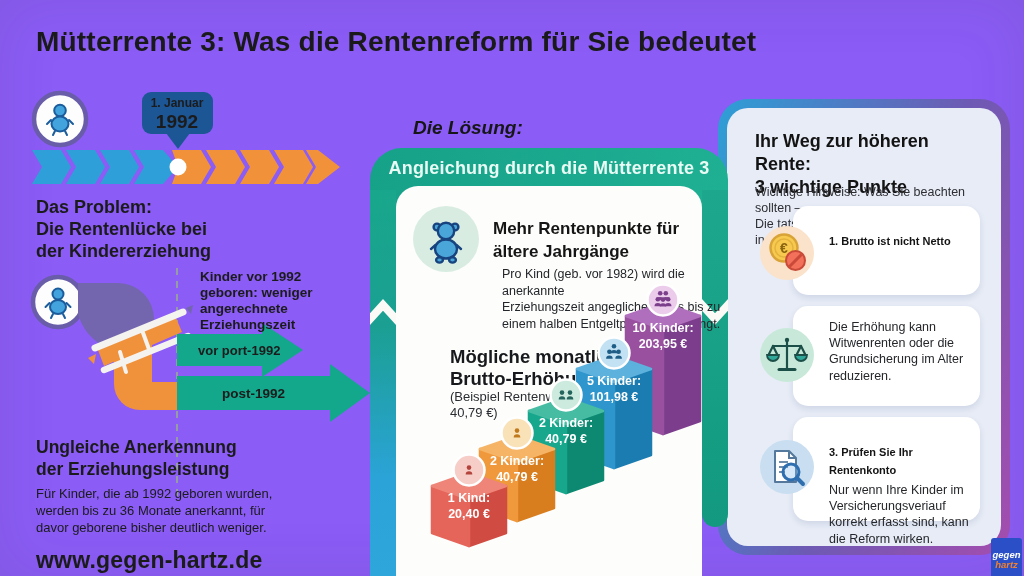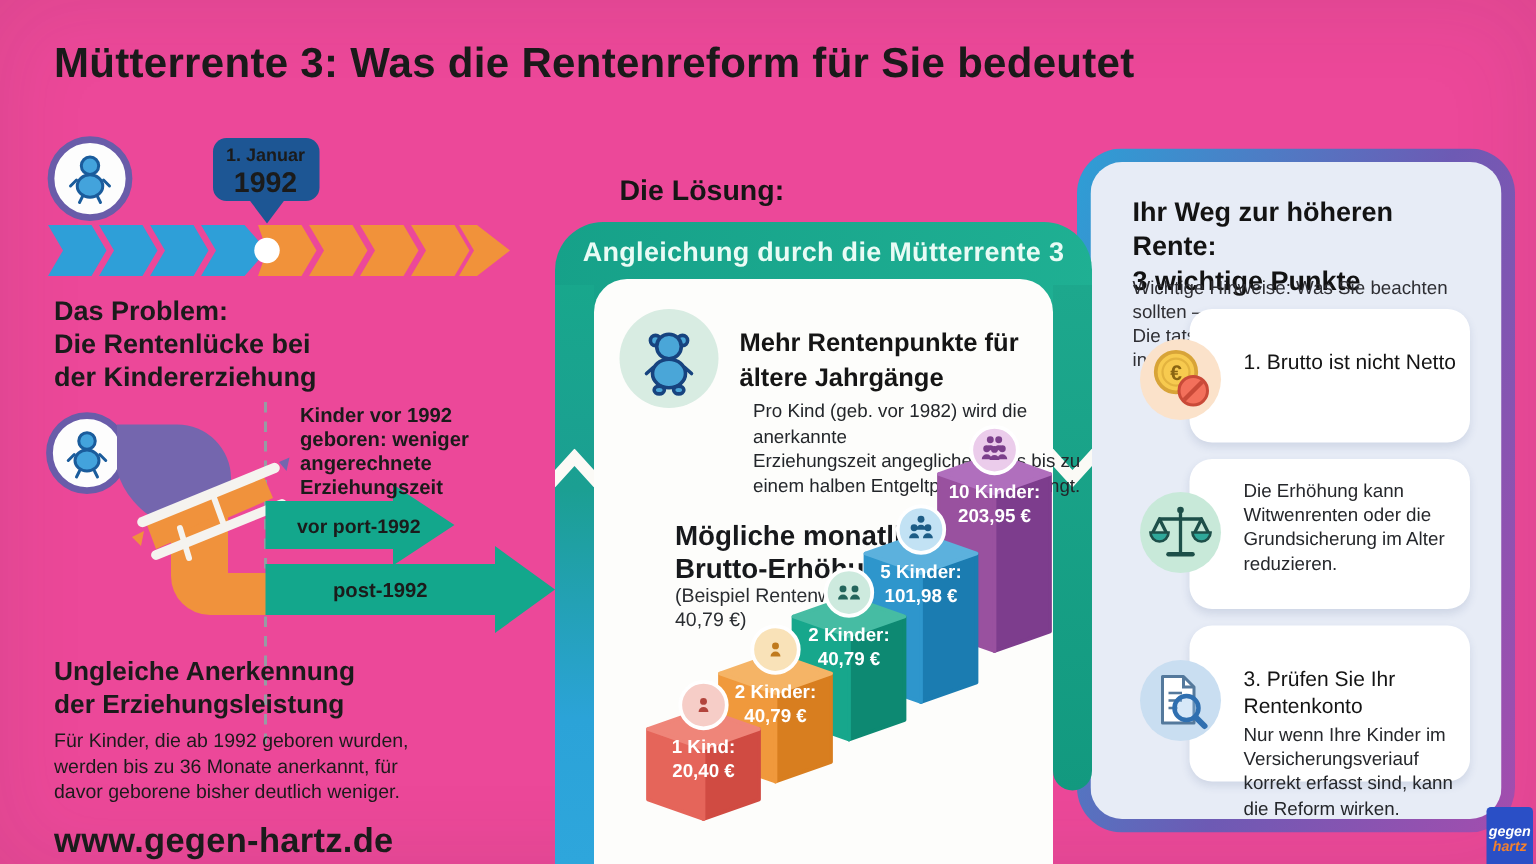--- a/index.html
+++ b/index.html
@@ -1,38 +1,38 @@
 <!DOCTYPE html>
 <html><head>
 <meta charset="utf-8">
 <style>
   html,body{margin:0;padding:0;background:#dddddd;}
   .stage{position:relative;width:1024px;height:576px;overflow:hidden;
-         background:#ec4899;font-family:"Liberation Sans",sans-serif;
+         background:#8b5cf6;font-family:"Liberation Sans",sans-serif;
          box-shadow:inset 0 0 60px rgba(60,55,45,.10);}
   .abs{position:absolute;}
   .pre{white-space:pre-line;margin-top:16px;}
 
   .main-title{left:36px;top:26px;font-size:28px;font-weight:bold;color:#1a1a1a;letter-spacing:.2px;z-index:4;}
 
   
   .mid-band{left:370px;top:148px;width:358px;height:80px;border-radius:32px 32px 0 0;
             background:linear-gradient(100deg,#16a189,#1fb093);z-index:2;}
   .mid-left-bar{left:370px;top:190px;width:26px;height:386px;z-index:2;
             background:linear-gradient(#18a78c,#1b9f92 35%,#2ba3d8 75%,#2ea6dc);}
   .mid-right-bar{left:702px;top:190px;width:26px;height:337px;border-radius:0 0 13px 13px;z-index:2;
             background:linear-gradient(#1da88d,#12997f);}
   .mid-interior{left:396px;top:186px;width:306px;height:390px;background:#fdfdfb;
             border-radius:22px 22px 0 0;z-index:2;}
   .chev{width:26px;height:26px;background:#fbfaf6;z-index:3;}
   .chev-up{left:370px;top:299px;clip-path:polygon(0 55%,50% 0,100% 55%,100% 100%,50% 45%,0 100%);}
   .chev-down{left:702px;top:299px;clip-path:polygon(0 0,50% 55%,100% 0,100% 45%,50% 100%,0 45%);}
   .mid-header-text{left:380px;top:158px;width:338px;text-align:center;font-size:18px;
             font-weight:bold;color:#e9fbf5;z-index:3;letter-spacing:.2px;}
-  .solution-label{left:413px;top:117px;font-size:19px;font-weight:bold;color:#161616;z-index:3;}
+  .solution-label{left:413px;top:117px;font-size:19px;font-weight:bold;color:#161616;z-index:3;font-style:italic;}
 
   .sol-icon-circle{left:413px;top:206px;width:66px;height:66px;border-radius:50%;
             background:#d8ece2;z-index:3;}
   .sol-title{left:493px;top:201px;width:220px;font-size:17px;font-weight:bold;color:#151515;
             line-height:23px;z-index:3;}
   .sol-body{left:502px;top:250px;width:222px;font-size:12.5px;color:#23262a;line-height:16.5px;z-index:3;}
   .chart-title{left:450px;top:330px;font-size:18.5px;font-weight:bold;color:#17191c;line-height:22px;z-index:3;}
   .chart-sub{left:450px;top:373px;font-size:13px;color:#2a2d31;line-height:15.5px;z-index:3;}
 
   .bars-svg{left:0;top:0;width:1024px;height:576px;z-index:3;pointer-events:none;}
@@ -54,21 +54,21 @@
   
   .tips-panel{left:718px;top:99px;width:274px;height:438px;border-radius:30px;z-index:1;
       border:9px solid transparent;
       background:linear-gradient(#e7ecf6,#e7ecf6) padding-box,
                  linear-gradient(110deg,#2d9fd6 0%,#6d5ab4 55%,#a44dae 100%) border-box;}
   .tips-heading{left:755px;top:114px;width:234px;font-size:18px;font-weight:bold;color:#131313;
       line-height:23px;z-index:2;}
   .tips-sub{left:755px;top:168px;width:236px;font-size:12.5px;color:#2e2e33;line-height:16px;z-index:2;}
   .tip-card{position:absolute;left:793px;width:187px;background:#ffffff;border-radius:15px;
       box-shadow:0 3px 6px rgba(50,70,120,.13);padding:10px 8px 8px 36px;box-sizing:border-box;z-index:2;}
-  .tip-title{font-size:14px;font-weight:normal;color:#141414;line-height:18px;}
+  .tip-title{font-size:11px;font-weight:bold;color:#141414;line-height:18px;}
   .tip-body{font-size:12.5px;color:#25272b;line-height:16.2px;margin-top:3px;}
   .tip-icon-circle{position:absolute;width:54px;height:54px;border-radius:50%;left:760px;z-index:3;}
 
   .logo{left:991px;top:538px;width:31px;height:43px;background:#2a4fc6;border-radius:3px;z-index:6;
       display:flex;flex-direction:column;align-items:center;justify-content:center;}
   .logo span{font-size:9.5px;font-weight:bold;font-style:italic;line-height:10px;}
   .logo-top{color:#ffffff;}
   .logo-bottom{color:#f2812f;}
 </style>
 </head>

